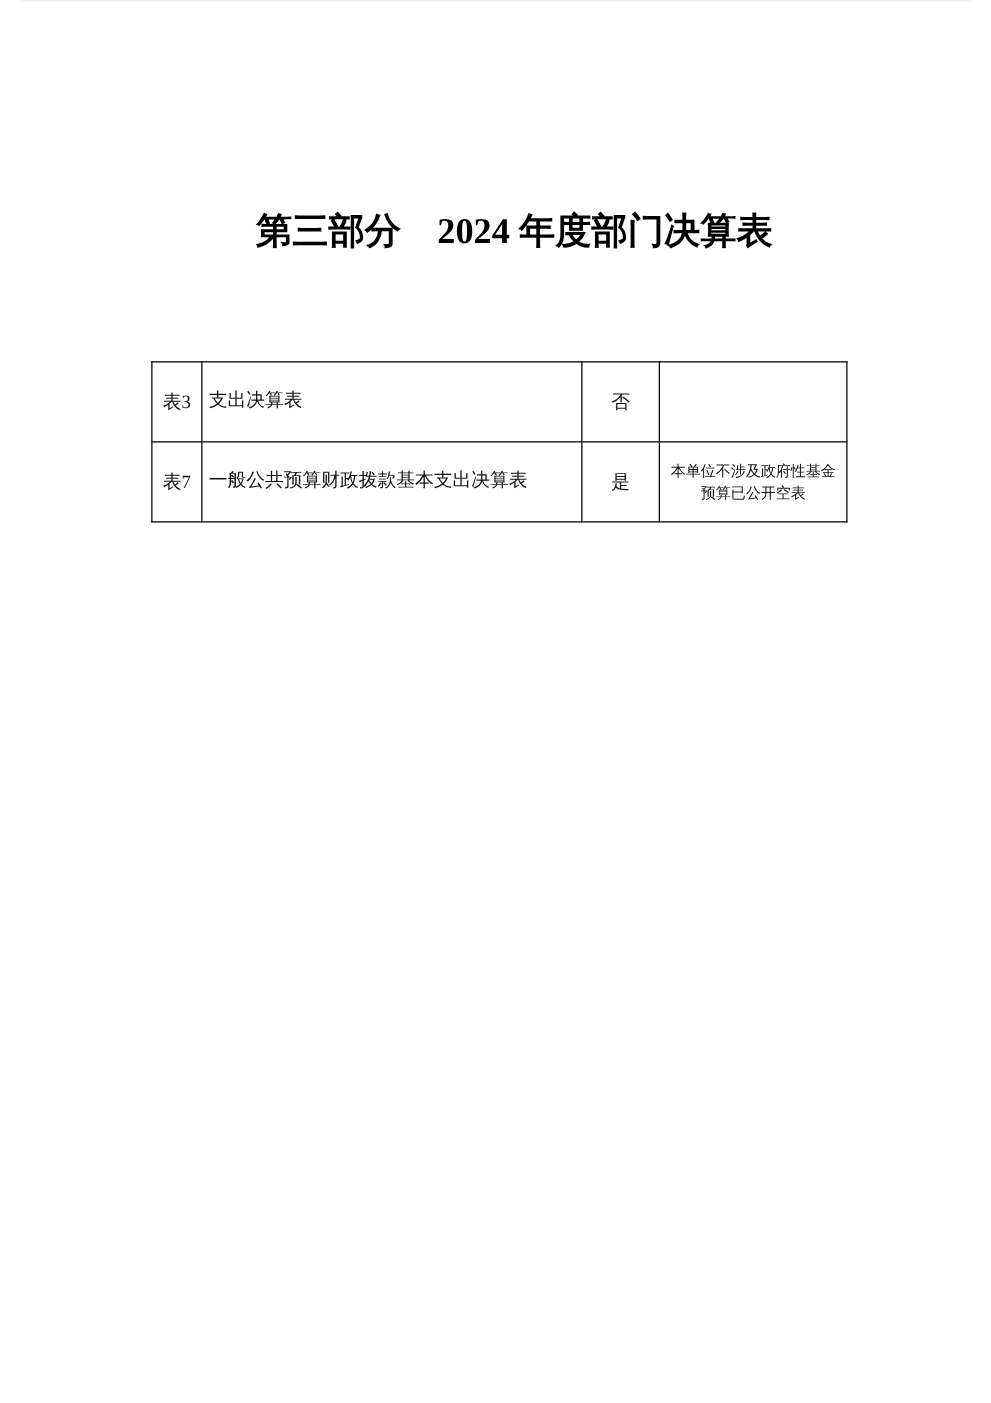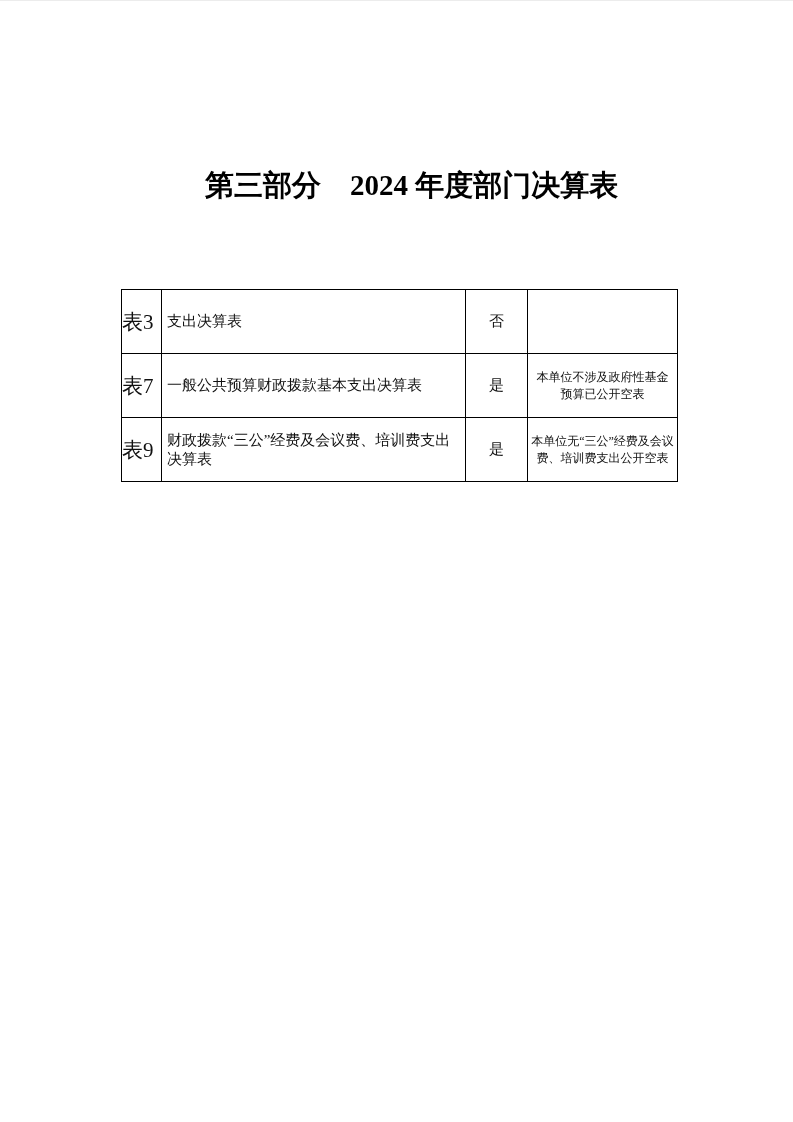--- a/index.html
+++ b/index.html
@@ -8,20 +8,21 @@
     background: #ffffff;
   }
   .page {
     position: relative;
     width: 793px;
     height: 1122px;
     background: #ffffff;
     overflow: hidden;
     font-family: "Liberation Serif", "DejaVu Serif", serif;
     color: #111111;
+    border-radius: 21px;
   }
   .page-top-edge {
     position: absolute;
     top: 0; left: 0;
     width: 100%;
     height: 1px;
     background: #ececec;
   }
   .doc-title {
     position: absolute;
@@ -46,21 +47,22 @@
     table-layout: fixed;
   }
   table.accounts td {
     border: 1px solid #000000;
     height: 61px;
     vertical-align: middle;
     overflow: hidden;
     background: #ffffff;
   }
   td.c-id {
-    font-size: 21px;
+    text-align: center;
+    font-size: 15px;
     padding: 0;
   }
   td.c-name {
     font-size: 15px;
     line-height: 19px;
     padding: 0 4px 0 5px;
     position: relative;
     text-align: left;
     margin-left: 32px;
   }
@@ -106,21 +108,15 @@
         <td class="c-name">支出决算表</td>
         <td class="c-flag">否</td>
         <td class="c-note"></td>
       </tr>
       <tr>
         <td class="c-id">表7</td>
         <td class="c-name">一般公共预算财政拨款基本支出决算表</td>
         <td class="c-flag">是</td>
         <td class="c-note">本单位不涉及政府性基金预算已公开空表</td>
       </tr>
-      <tr>
-        <td class="c-id">表9</td>
-        <td class="c-name">财政拨款“三公”经费及会议费、培训费支出决算表</td>
-        <td class="c-flag">是</td>
-        <td class="c-note">本单位无“三公”经费及会议费、培训费支出公开空表</td>
-      </tr>
     </tbody>
   </table>
 </div>
 
 </body></html>

